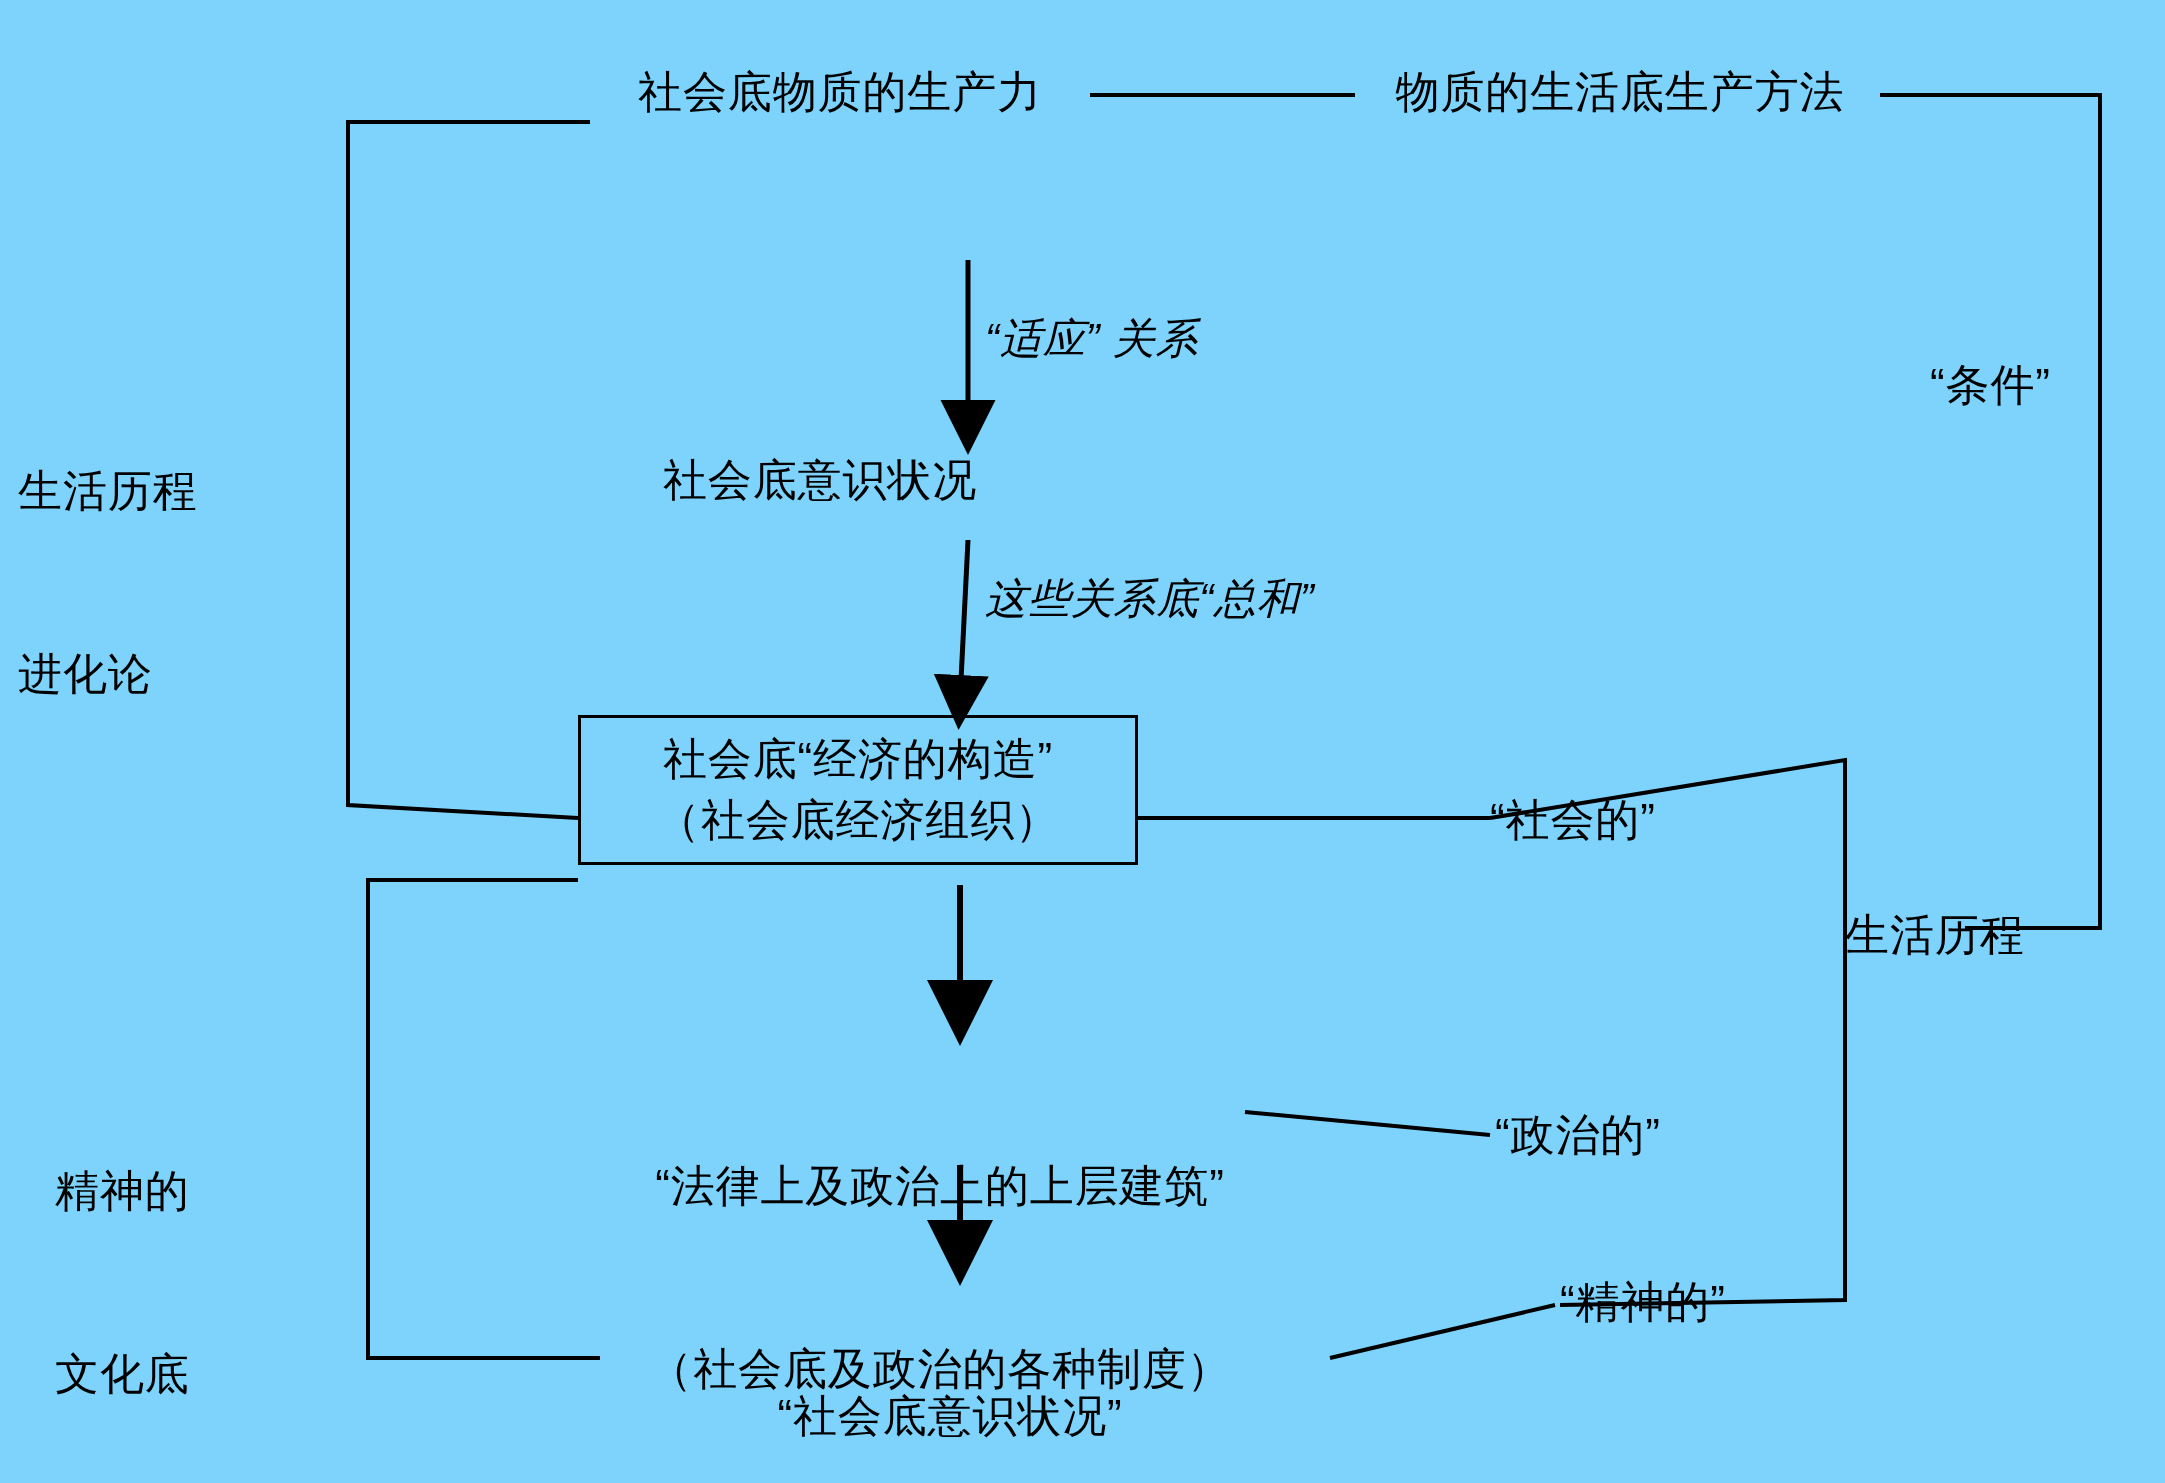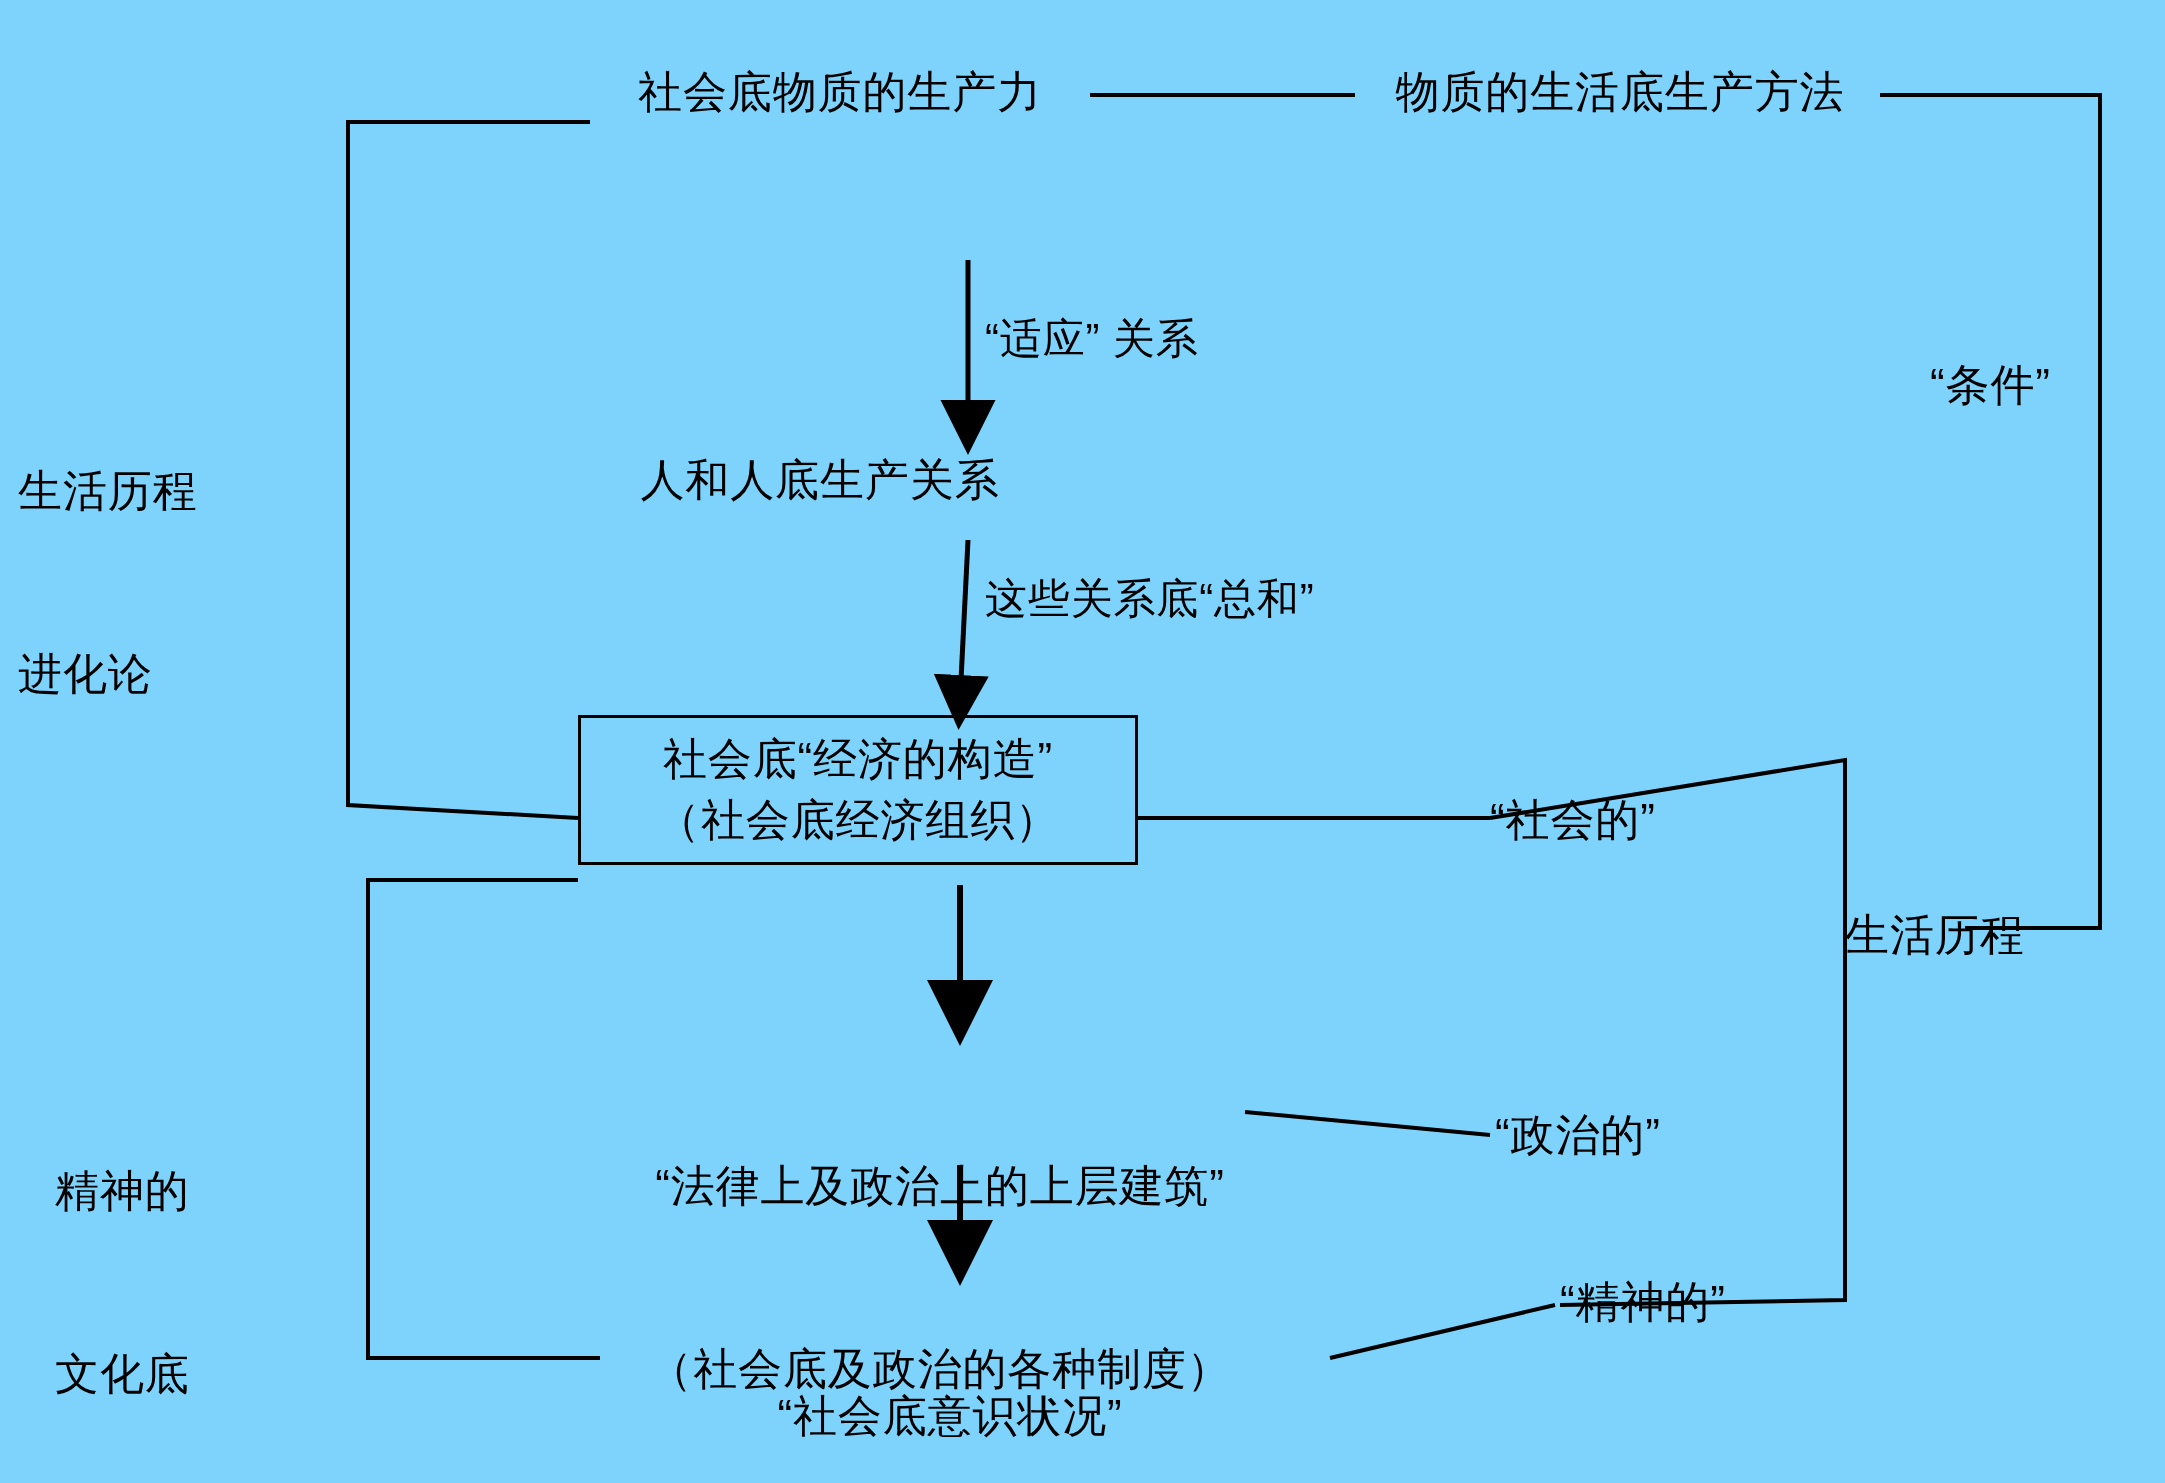--- a/index.html
+++ b/index.html
@@ -33,20 +33,21 @@
     letter-spacing: 0.02em;
   }
   .t-main {
     font-size: 44px;
   }
   .t-side {
     font-size: 44px;
   }
   .t-label {
     font-size: 42px;
+    font-style: italic;
   }
   .center {
     text-align: center;
   }
   .left {
     text-align: left;
   }
   .boxed {
     border: 3px solid #000000;
     box-sizing: border-box;
@@ -99,21 +100,21 @@
 
     <path d="M1330,1358 L1555,1305" stroke="#000000" stroke-width="4" fill="none"></path>
   </svg>
 
   <div class="node t-main center" style="left:590px; top:62px; width:500px;">社会底物质的生产力</div>
 
   <div class="node t-main center" style="left:1355px; top:62px; width:530px;">物质的生活底生产方法</div>
 
   <div class="node t-label left" style="left:985px; top:310px; width:400px;">“适应” 关系</div>
 
-  <div class="node t-main center" style="left:610px; top:450px; width:420px;">人和人底生产关系</div>
+  <div class="node t-main center" style="left:610px; top:450px; width:420px;">社会底意识状况</div>
 
   <div class="node t-label left" style="left:985px; top:570px; width:480px;">这些关系底“总和”</div>
 
   <div class="node t-main boxed" style="left:578px; top:715px; width:560px; height:150px;">
     <span class="line">社会底“经济的构造”</span>
     <span class="line">（社会底经济组织）</span>
   </div>
 
   <div class="node t-main center stack" style="left:600px; top:1035px; width:680px;">
     <span class="line">“法律上及政治上的上层建筑”</span>

